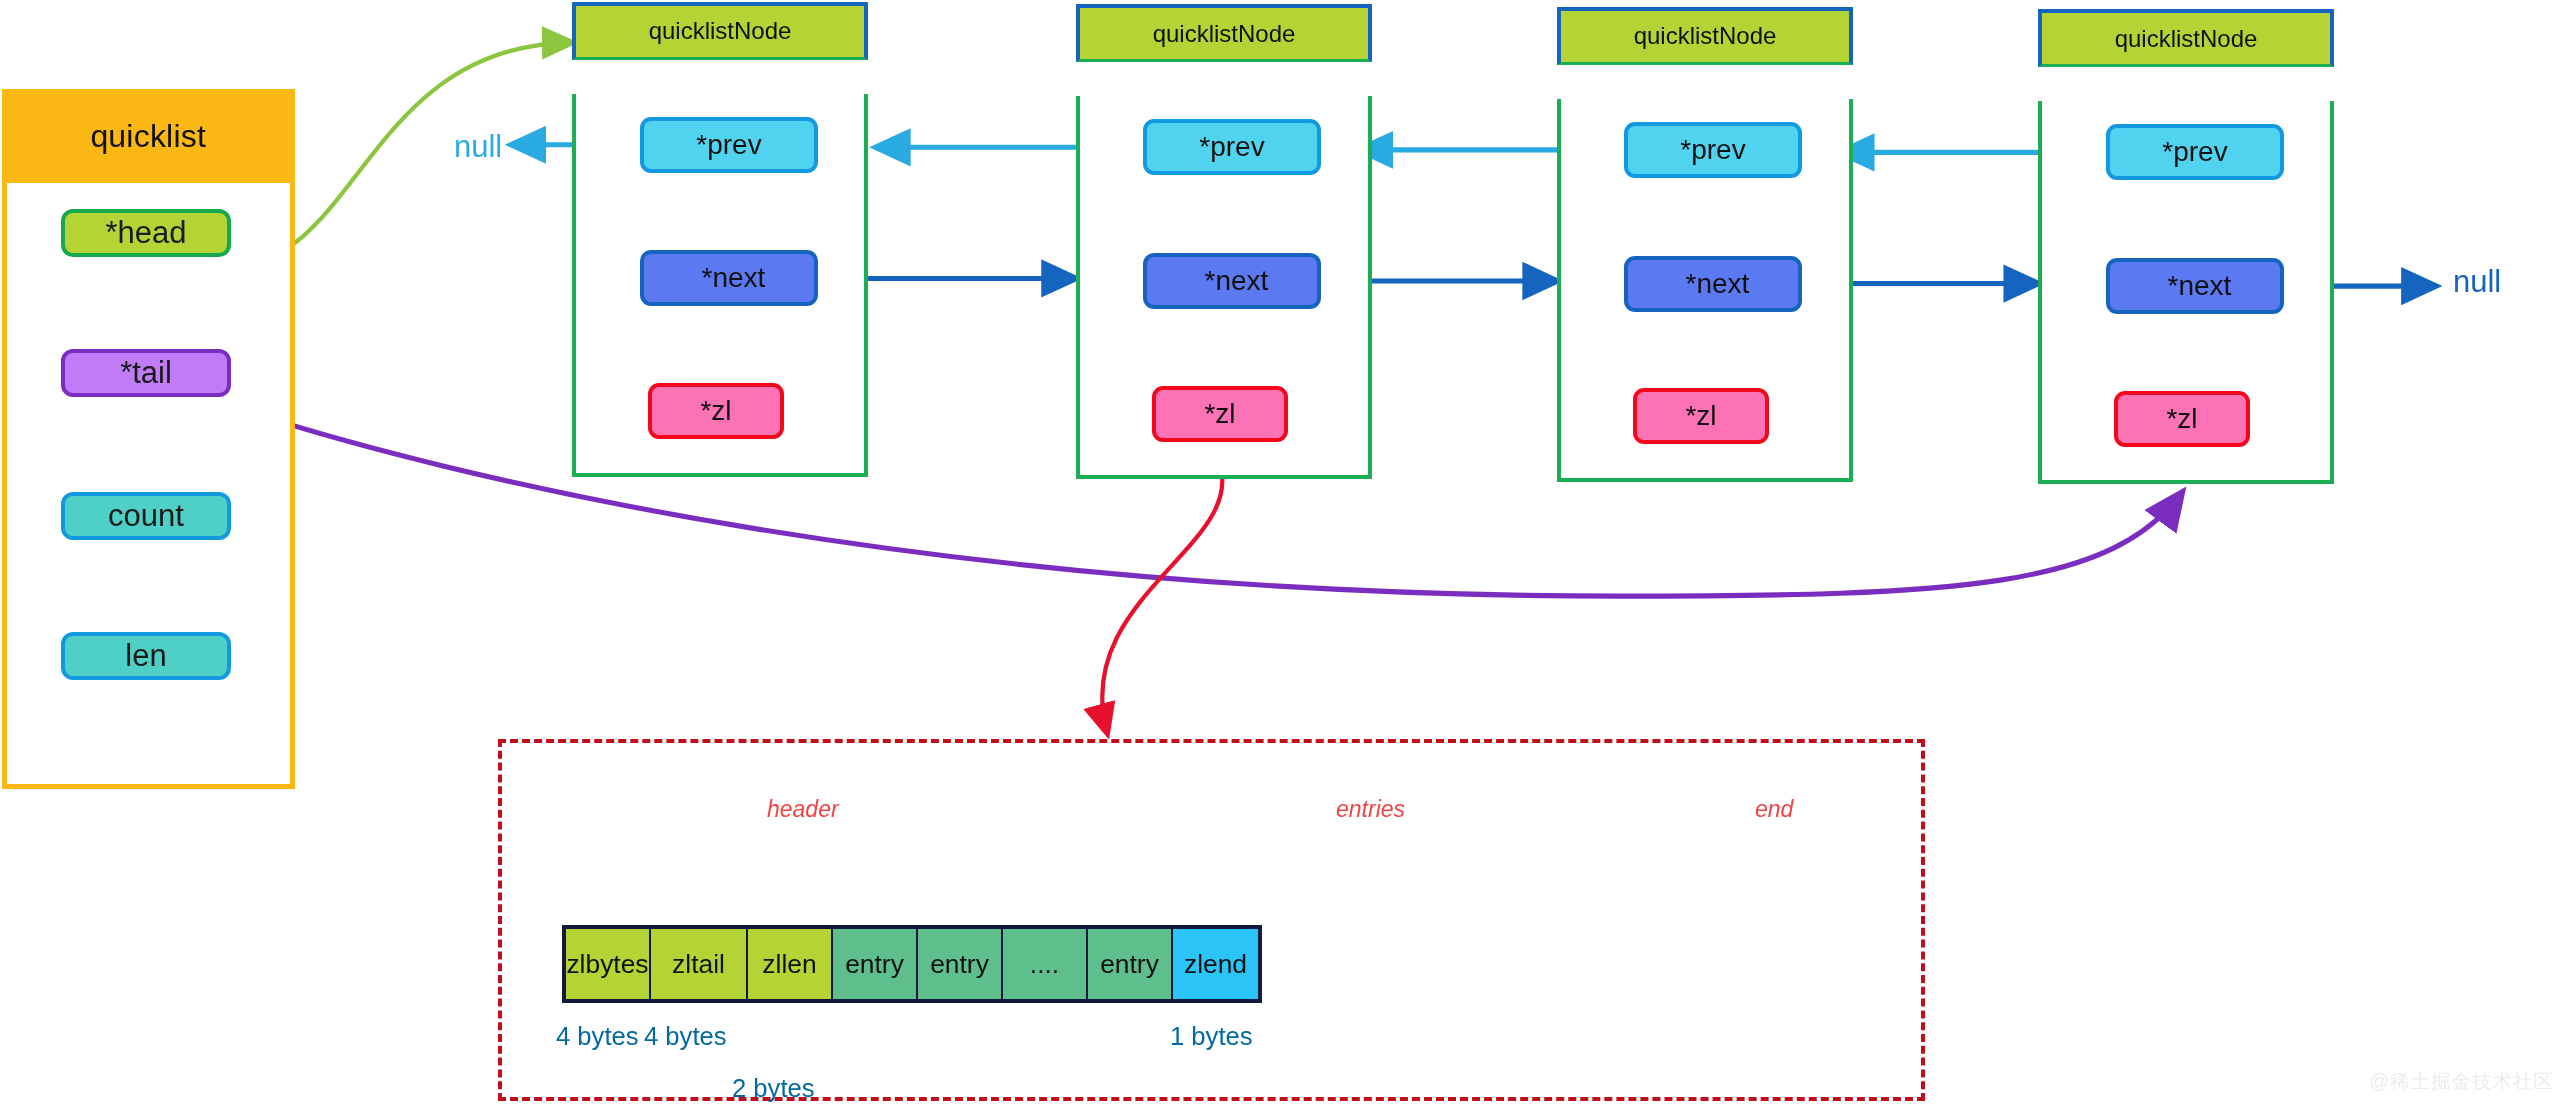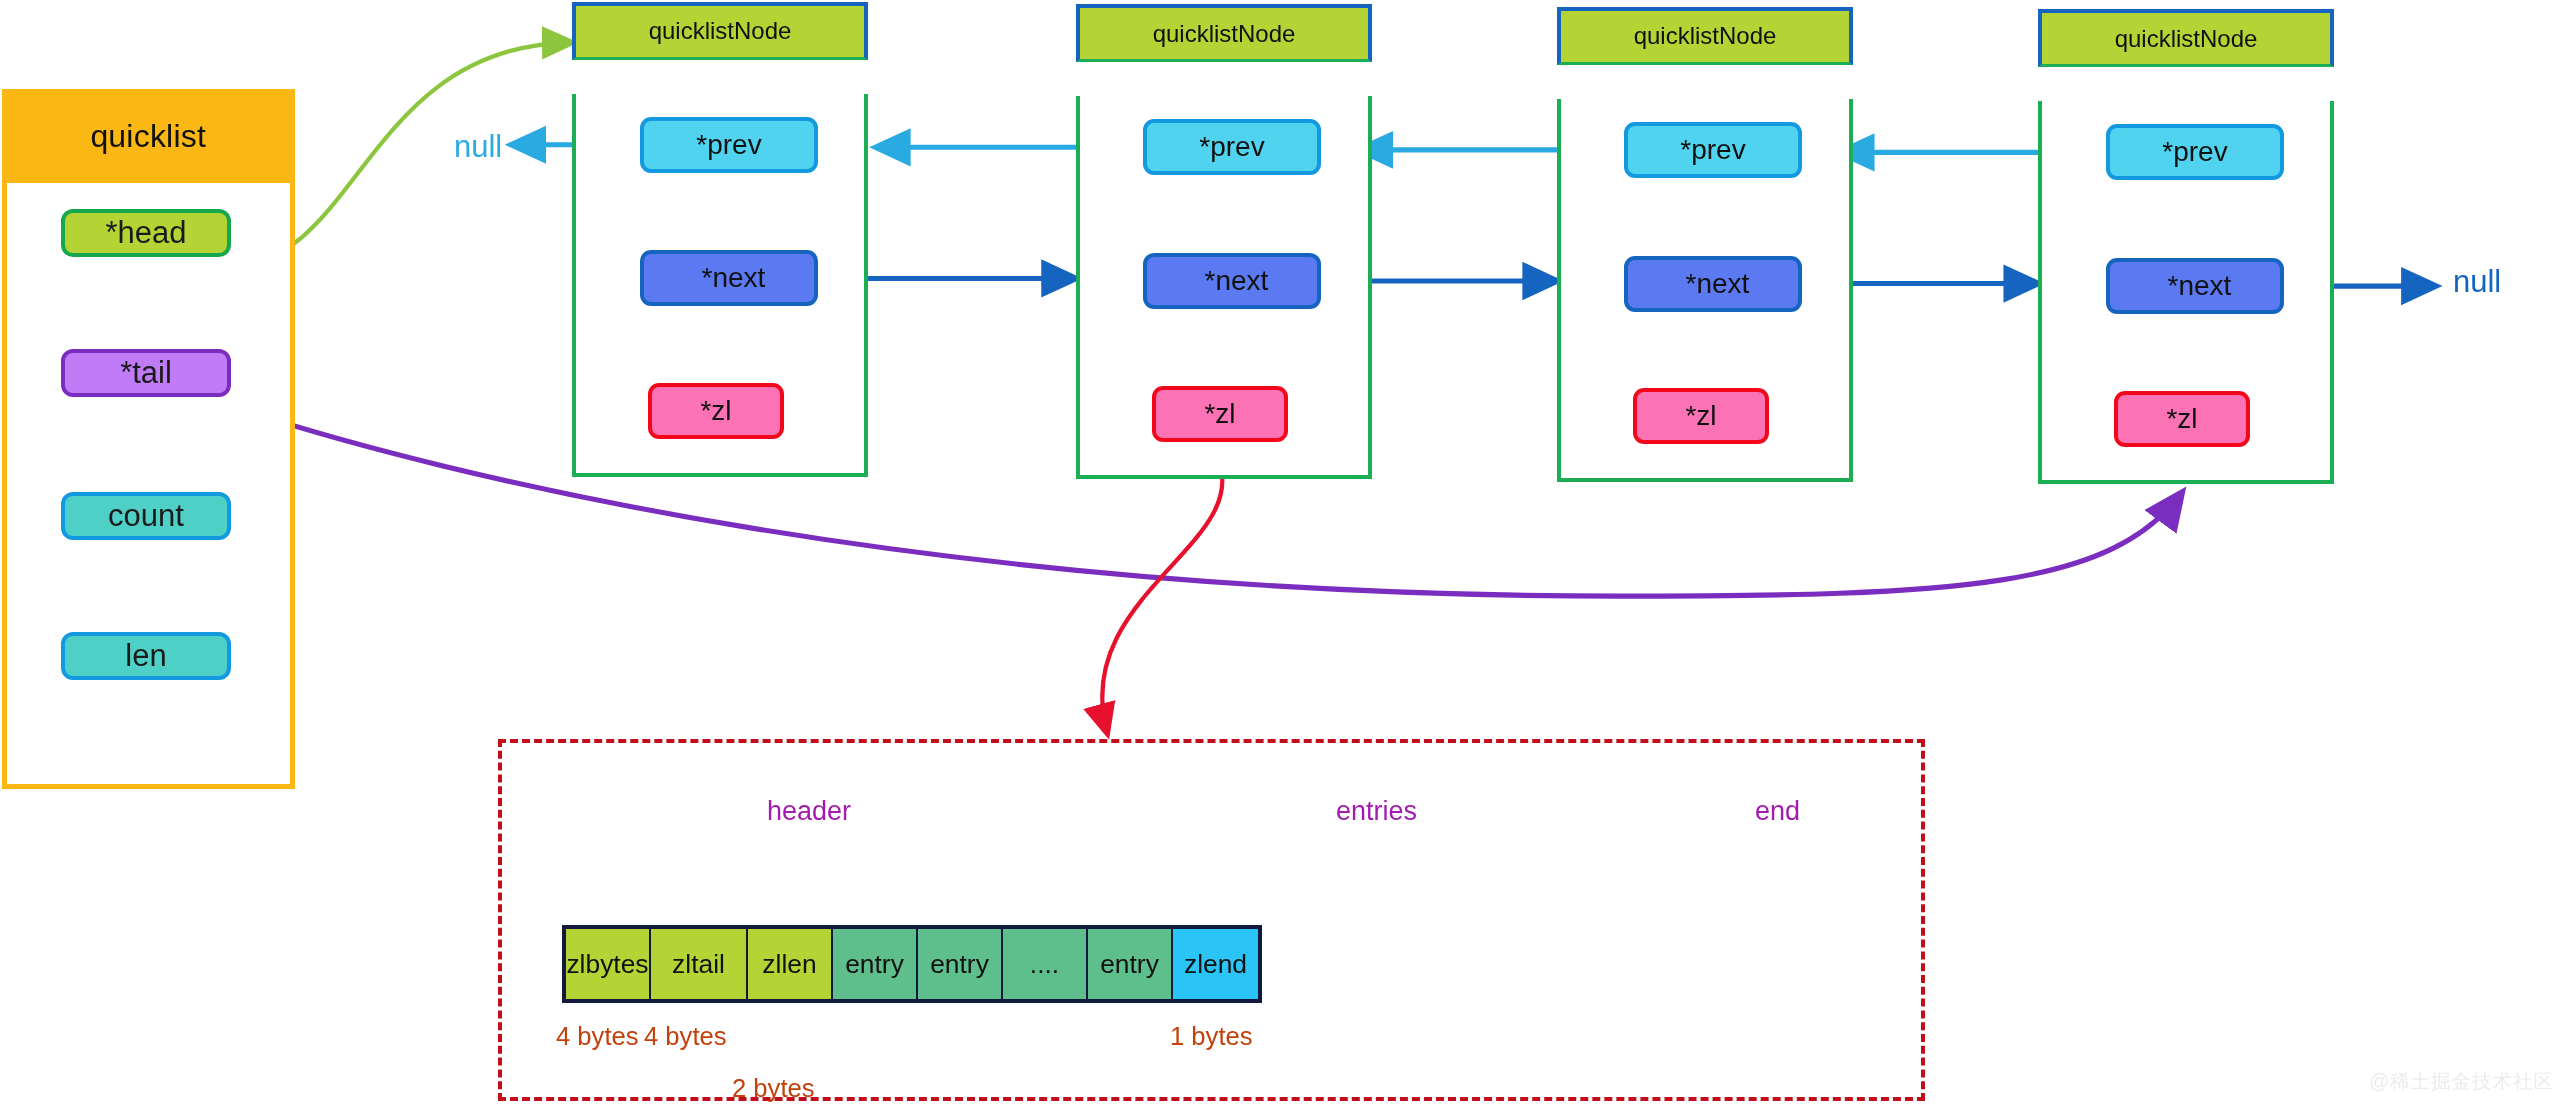--- a/index.html
+++ b/index.html
@@ -96,23 +96,24 @@
   
   .zl-panel {
     position: absolute;
     left: 498px; top: 739px;
     width: 1427px; height: 362px;
     border: 4.3px dashed #C20E1A;
     background: #ffffff;
   }
   .brace-label {
     position: absolute;
-    color: #a21caf;
-    font-size: 27px;
-    white-space: nowrap;
+    color: #ef4444;
+    font-size: 23px;
+    white-space: nowrap;
+    font-style: italic;
   }
   .l-header  { left: 767px;  top: 796px; }
   .l-entries { left: 1336px; top: 796px; }
   .l-end     { left: 1755px; top: 796px; }
 
   .zl-strip {
     position: absolute;
     left: 562px; top: 925px;
     height: 78px;
     display: flex;
@@ -126,21 +127,21 @@
     font-size: 26.4px; color: #111111;
     white-space: nowrap;
   }
   .cell:last-child { border-right: none; }
   .c-hdr   { background: #B4D335; }
   .c-entry { background: #5FBF8C; }
   .c-end   { background: #2BC4F7; }
 
   .bytes {
     position: absolute;
-    color: #c2410c;
+    color: #0369a1;
     font-size: 25.6px;
     white-space: nowrap;
   }
 
   .watermark {
     position: absolute;
     right: 22px; bottom: 12px;
     color: #ECECEC;
     font-size: 19.6px;
     letter-spacing: 0.9px;

